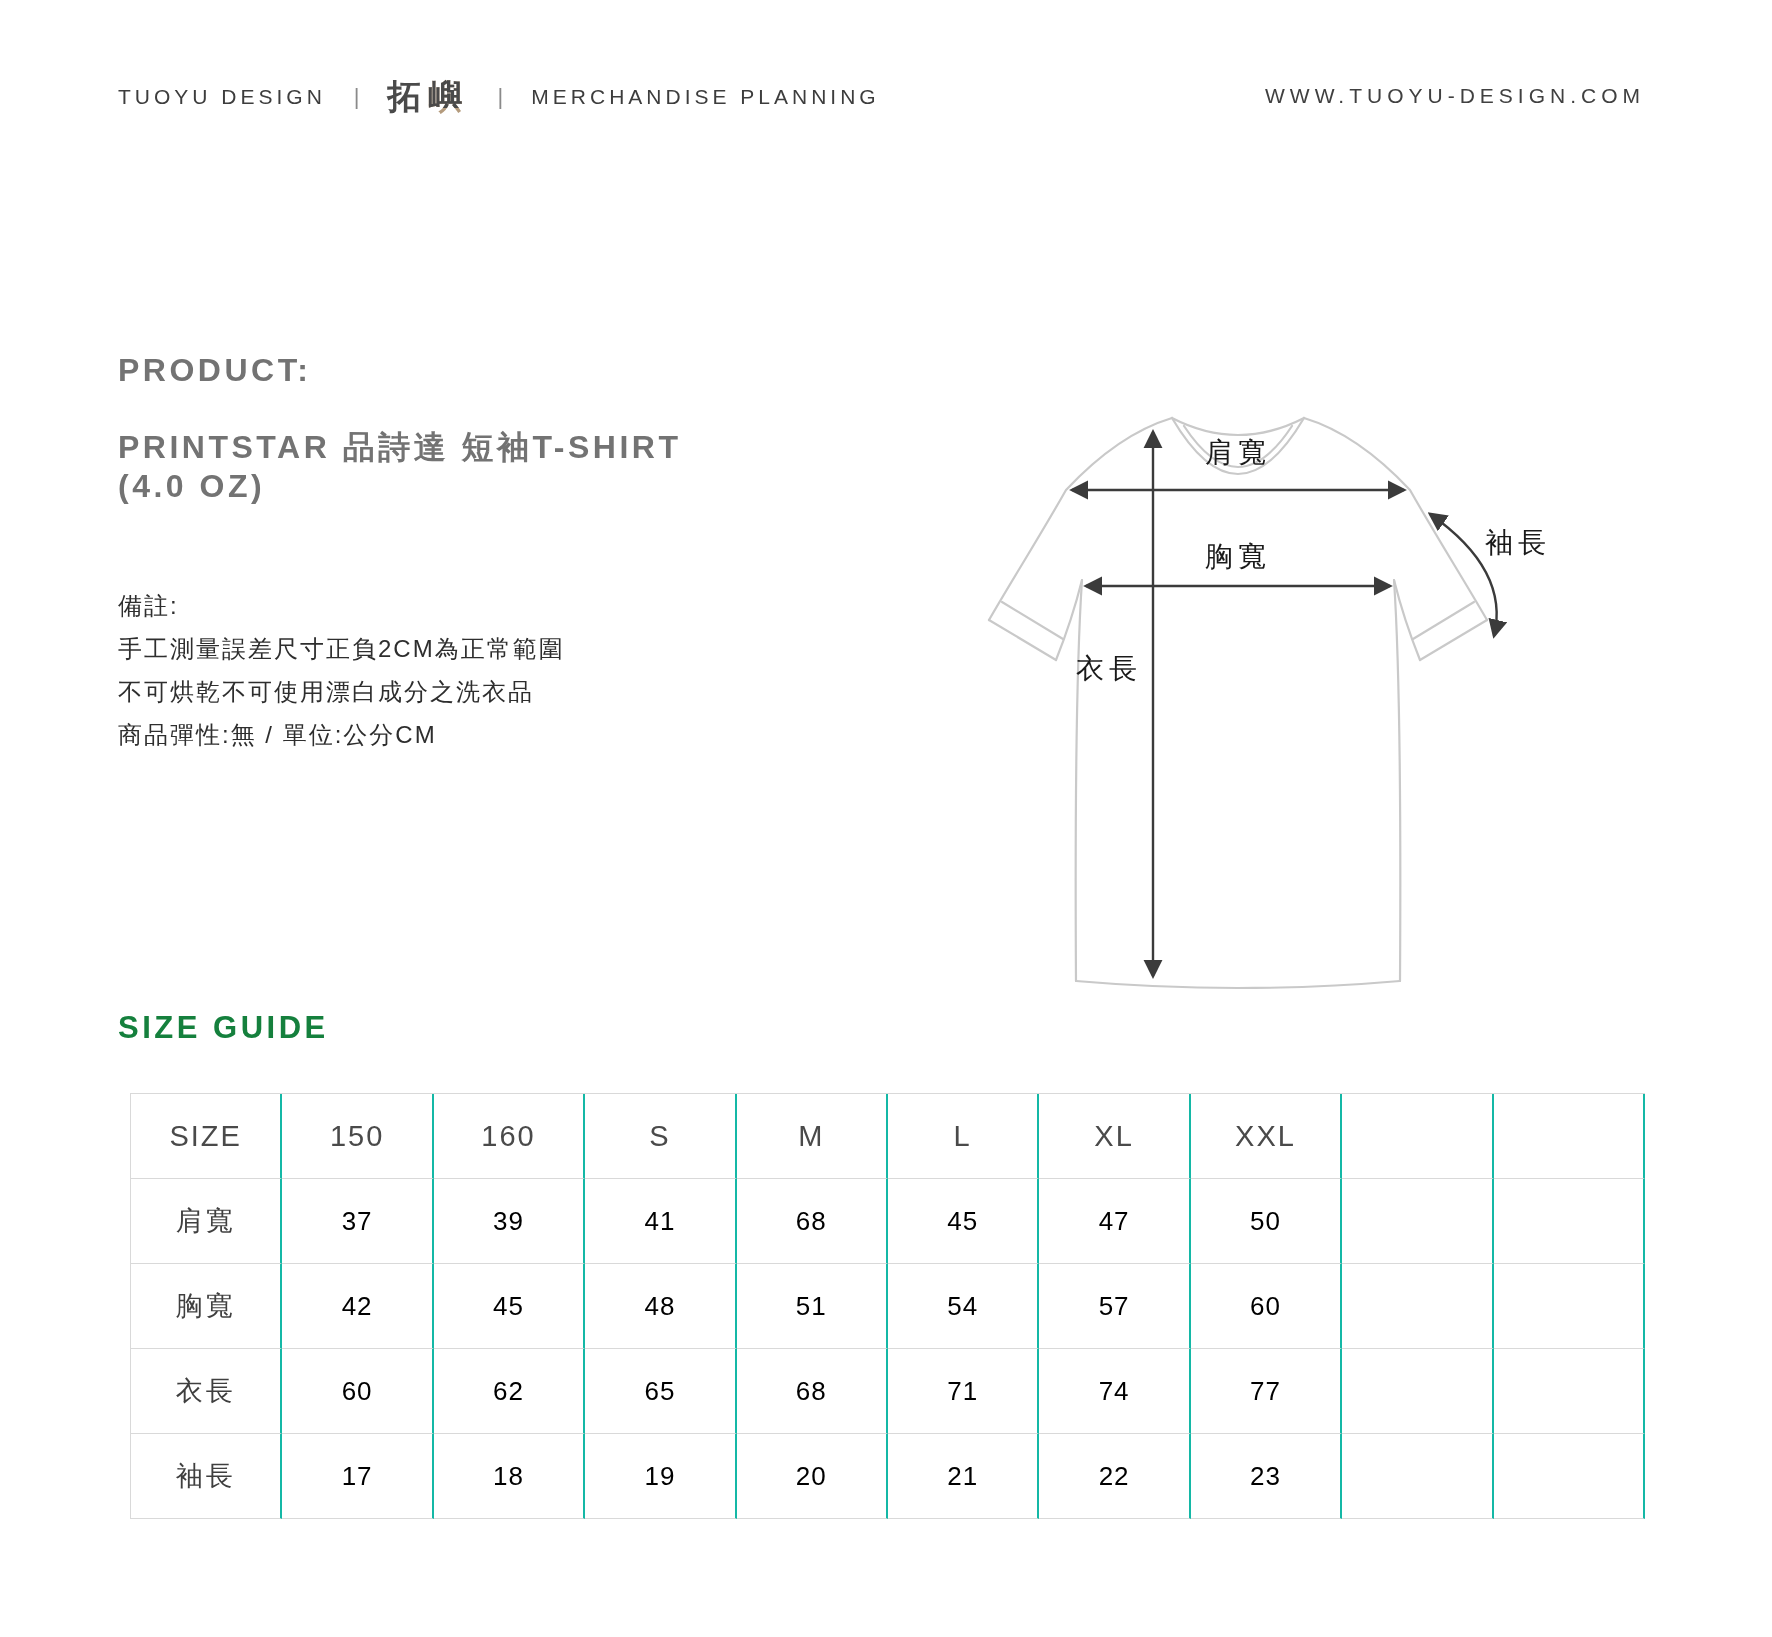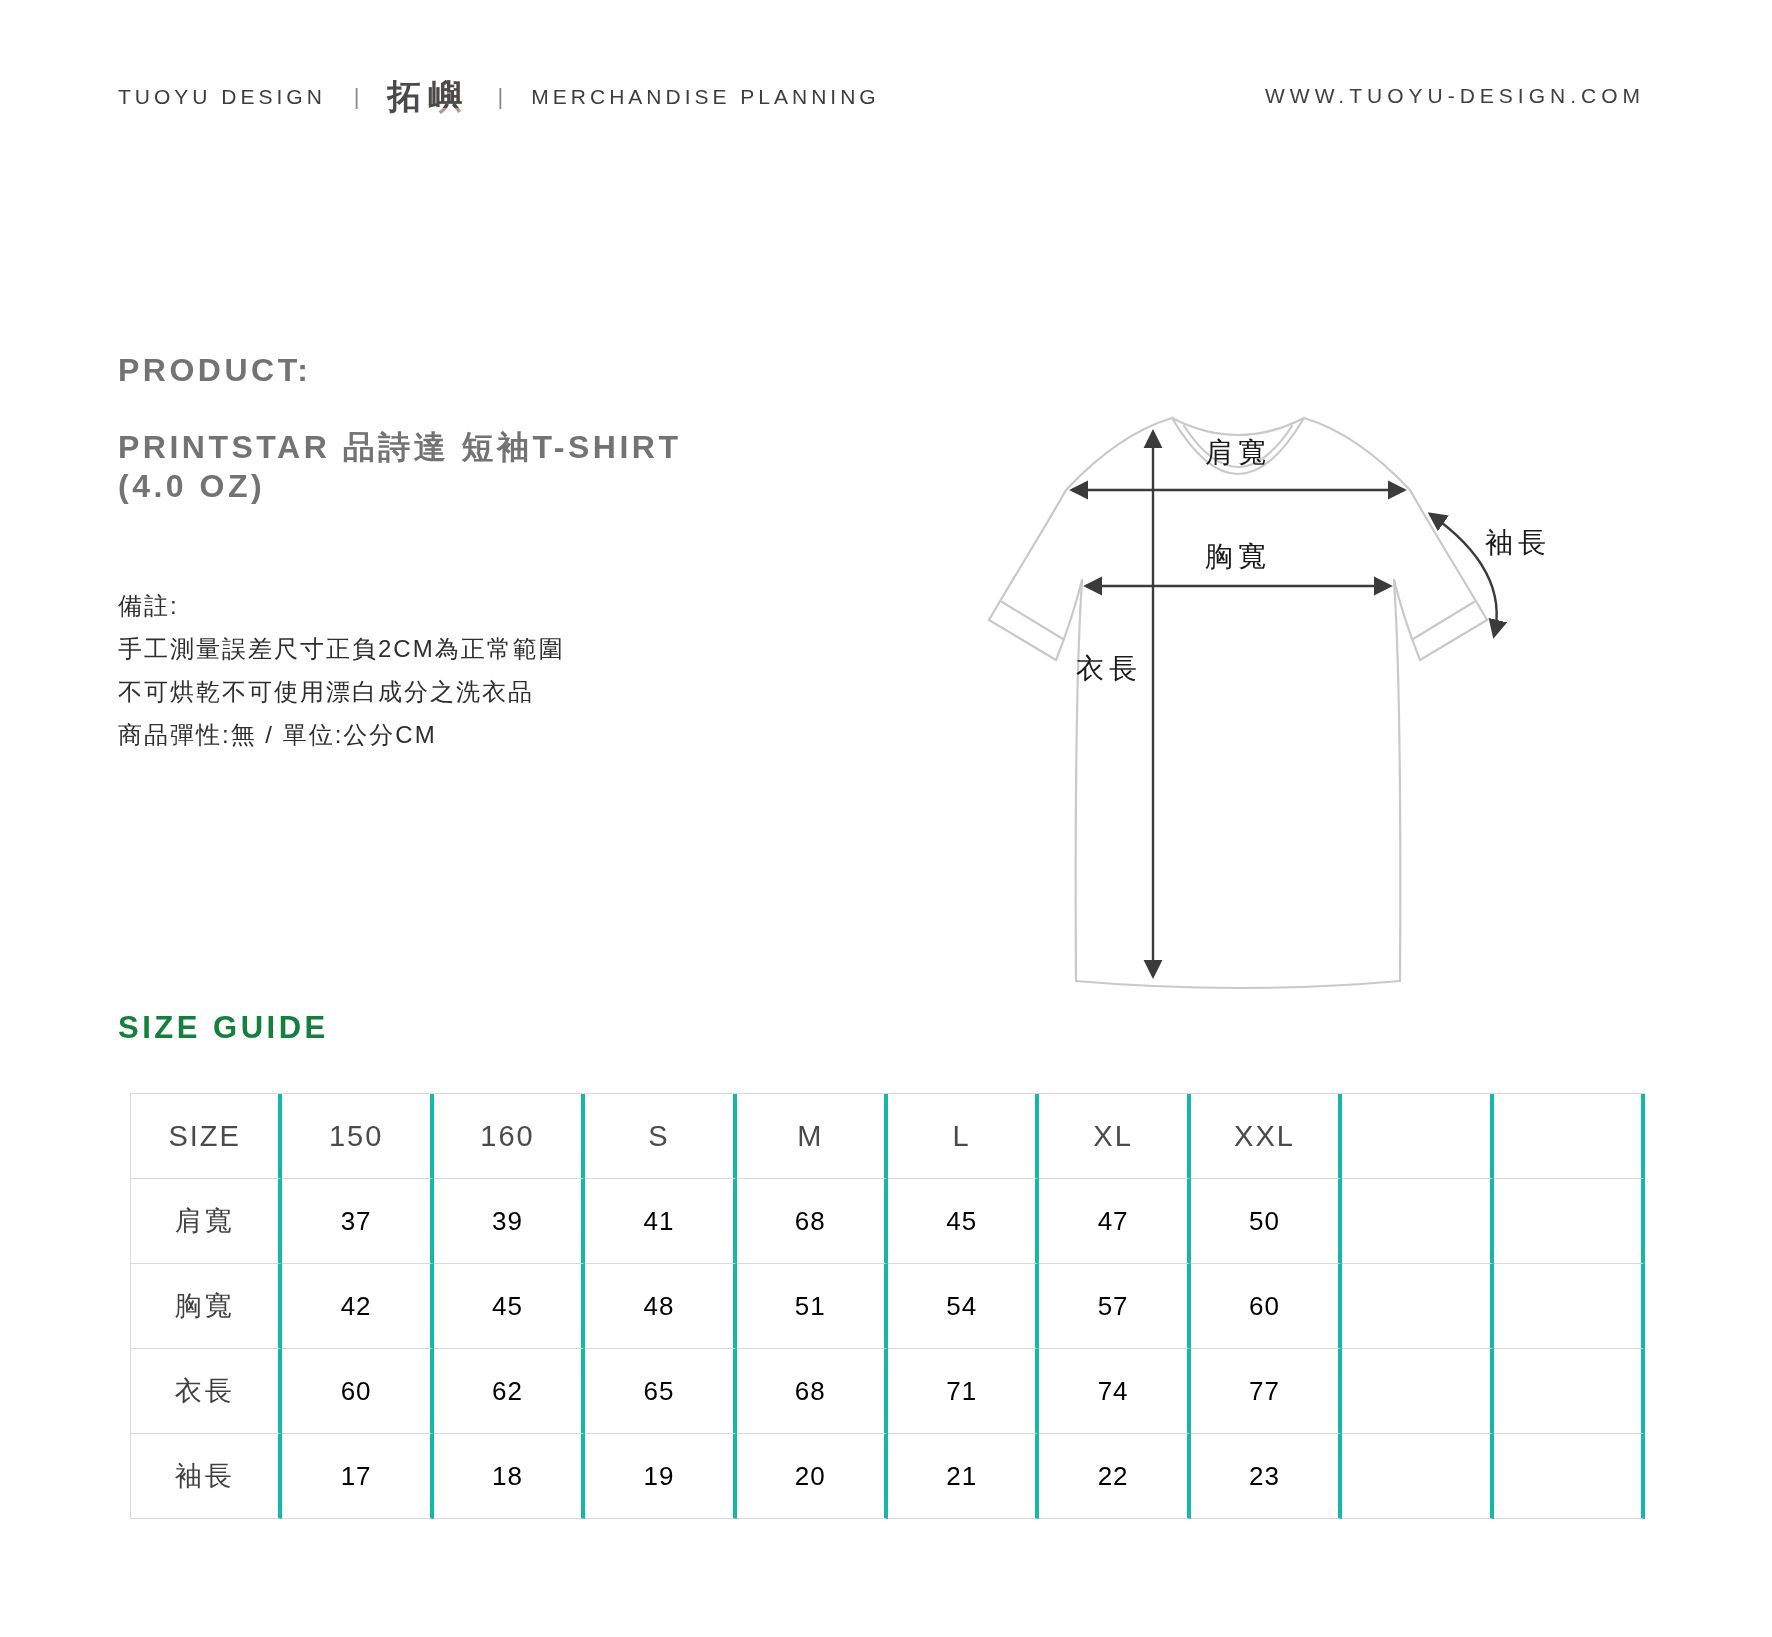--- a/index.html
+++ b/index.html
@@ -50,21 +50,21 @@
     position:absolute;left:118px;top:1010px;
     font-size:31px;font-weight:600;letter-spacing:3.5px;color:#15803d;
   }
   .size-table{
     position:absolute;left:130px;top:1093px;width:1514px;
     display:grid;grid-template-columns:repeat(10,1fr);
     border-top:1px solid #d9d9d9;border-left:1px solid #d9d9d9;
     background:#ffffff;
   }
   .cell{
-    height:84px;border-right:4px solid #14b8a6;border-bottom:1px solid #d9d9d9;
+    height:84px;border-right:2px solid #14b8a6;border-bottom:1px solid #d9d9d9;
     display:flex;align-items:center;justify-content:center;
   }
   .cell.head{font-size:29px;color:#4a4a4a;font-weight:500;letter-spacing:2px;}
   .cell.rowlabel{font-size:27px;color:#3f3f3f;font-weight:500;letter-spacing:3px;}
   .cell.val{font-size:26px;color:#000000;font-weight:400;letter-spacing:1px;}
 </style>
 </head>
 <body>
 
 <div class="canvas">

